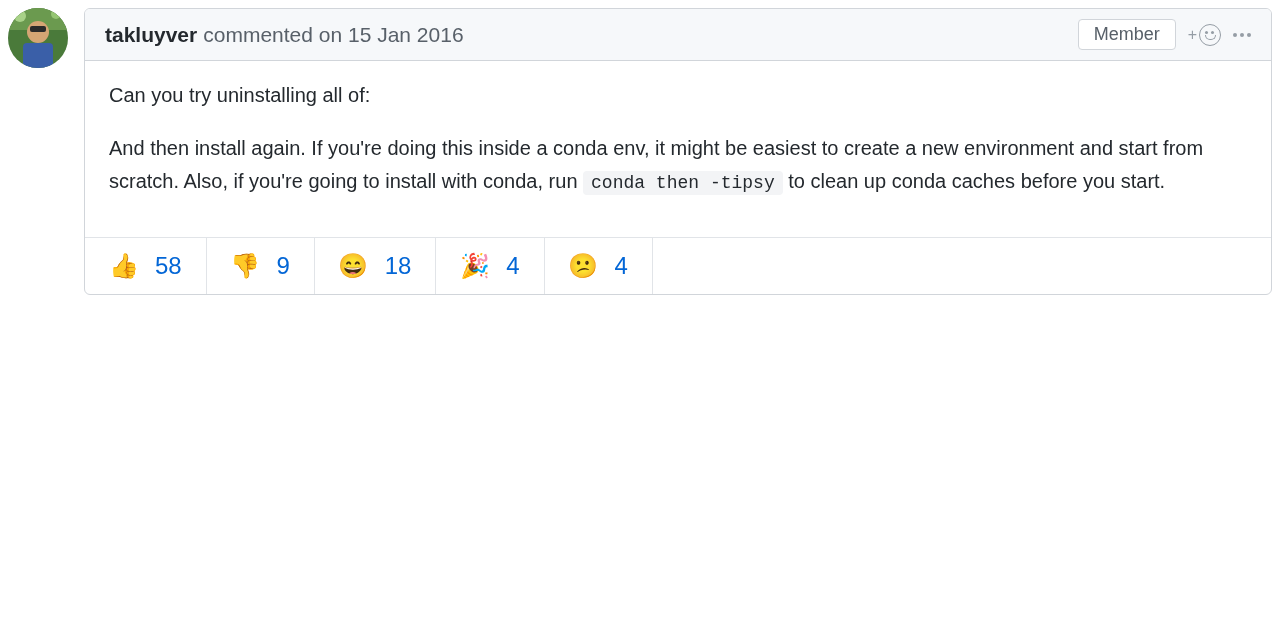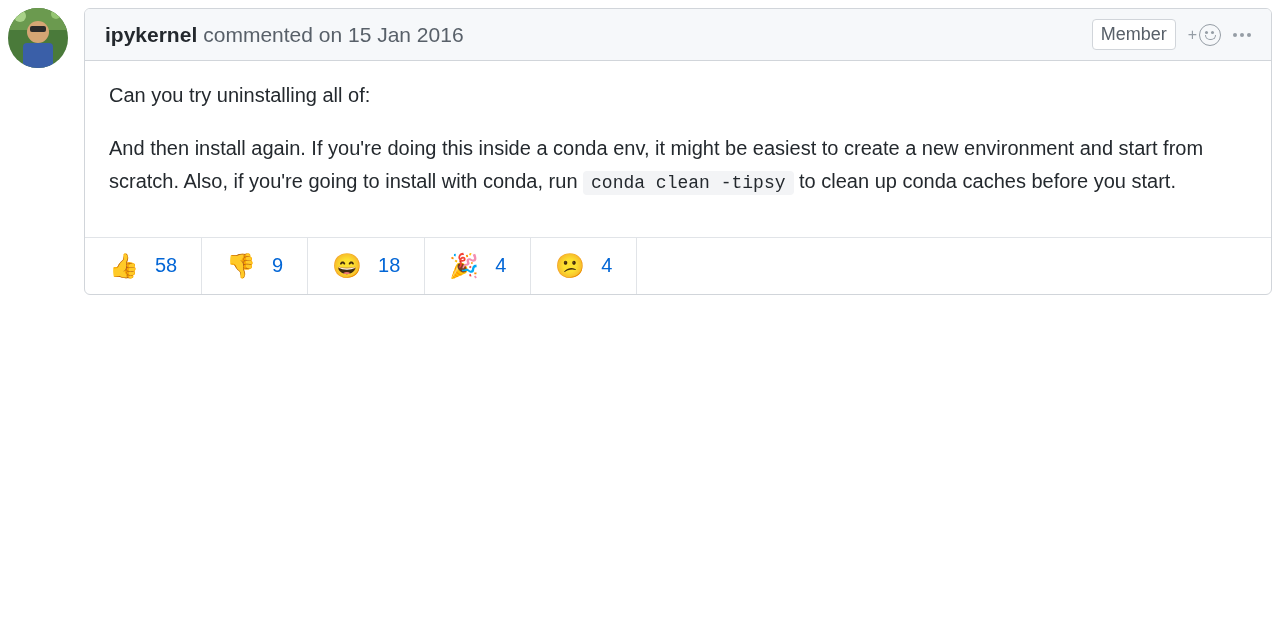--- a/index.html
+++ b/index.html
@@ -59,21 +59,21 @@
       color: #24292e;
     }
     .header-right {
       display: flex;
       align-items: center;
       gap: 12px;
     }
     .member-badge {
       border: 1px solid #d1d5da;
       border-radius: 4px;
-      padding: 4px 8px;
+      padding: 4px 15px;
       font-size: 18px;
       color: #586069;
       background: #fff;
     }
     .add-reaction {
       display: flex;
       align-items: center;
       gap: 2px;
       color: #959da5;
       cursor: pointer;
@@ -131,21 +131,21 @@
       cursor: pointer;
       font-size: 22px;
     }
     .reaction .emoji {
       font-size: 24px;
       display: flex;
       align-items: center;
     }
     .reaction .count {
       color: #0366d6;
-      font-size: 20px;
+      font-size: 24px;
     }
     .smiley-outline {
       width: 22px;
       height: 22px;
       border: 1.5px solid #959da5;
       border-radius: 50%;
       display: inline-flex;
       align-items: center;
       justify-content: center;
       position: relative;
@@ -195,21 +195,21 @@
       <rect x="22" y="18" width="16" height="6" fill="#2a2a2a" rx="2"></rect>
       <rect x="15" y="35" width="30" height="25" fill="#3a5fa8" rx="4"></rect>
       <circle cx="12" cy="8" r="6" fill="#a8d188"></circle>
       <circle cx="48" cy="6" r="5" fill="#95c572"></circle>
     </svg>
   </div>
 
   <div class="comment-box">
     <div class="comment-header">
       <div class="header-left">
-        <span class="author-name">ipykernel</span>
+        <span class="author-name">takluyver</span>
         <span>commented on 15 Jan 2016</span>
       </div>
       <div class="header-right">
         <span class="member-badge">Member</span>
         <span class="add-reaction">
           <span class="plus">+</span>
           <span class="smiley-outline"></span>
         </span>
         <span class="kebab-menu">
           <span class="kebab-dots">
@@ -217,21 +217,21 @@
               <span></span>
               <span></span>
             </span>
         </span>
       </div>
     </div>
 
     <div class="comment-body">
       <p>Can you try uninstalling all of:</p>
       <p class="para2">
-        <span>And then install again. If you're doing this inside a conda env, it might be easiest to create a new environment and start from scratch. Also, if you're going to install with conda, run </span><code>conda clean -tipsy</code><span> to clean up conda caches before you start.</span>
+        <span>And then install again. If you're doing this inside a conda env, it might be easiest to create a new environment and start from scratch. Also, if you're going to install with conda, run </span><code>conda then -tipsy</code><span> to clean up conda caches before you start.</span>
       </p>
     </div>
 
     <div class="reactions-bar">
       <div class="reaction">
         <span class="emoji">👍</span>
         <span class="count">58</span>
       </div>
       <div class="reaction">
         <span class="emoji">👎</span>

